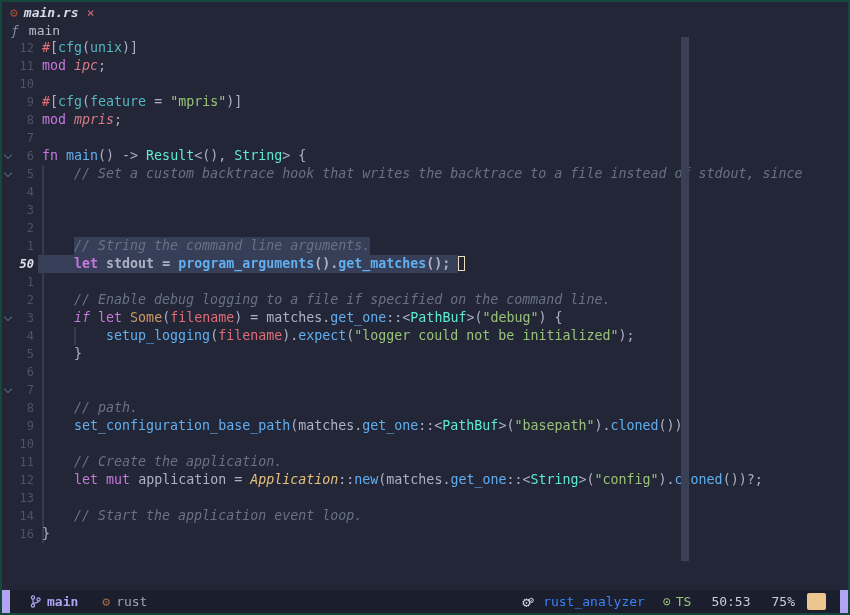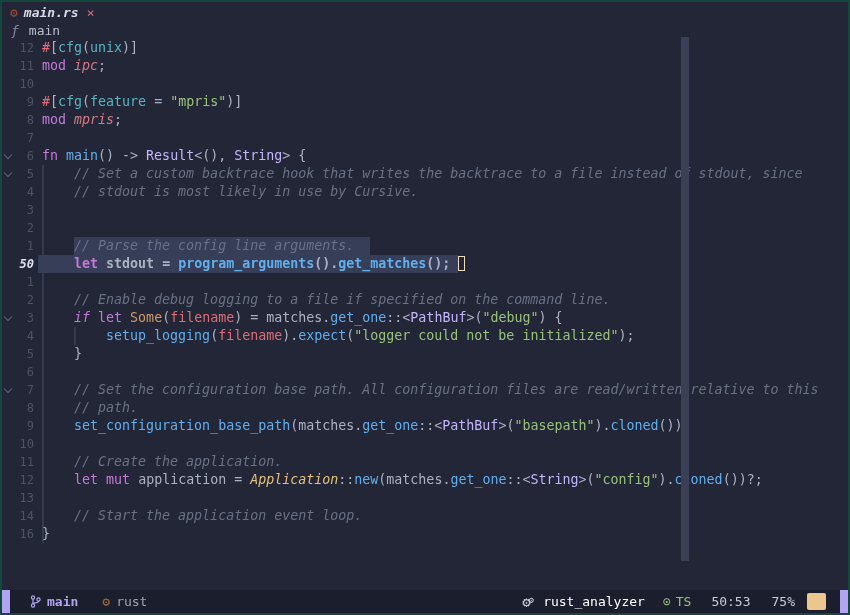--- a/index.html
+++ b/index.html
@@ -46,21 +46,21 @@
   .cursorbox {
     position:absolute; top:1px; width:7px; height:15px;
     border:1.5px solid #eedcbe; z-index:3;
   }
 
   
   .tk-fg  { color:#abb2c4; }
   .tk-kw  { color:#c678dd; }
   .tk-kwi { color:#c678dd; font-style:italic; }
   .tk-fn  { color:#61afef; }
-  .tk-ty  { color:#c4b5fd; }
+  .tk-ty  { color:#5eead4; }
   .tk-tyi { color:#e5c07b; font-style:italic; }
   .tk-str { color:#98c379; }
   .tk-cm  { color:#697185; font-style:italic; }
   .tk-ns  { color:#d57a86; font-style:italic; }
   .tk-or  { color:#d19a66; }
   .tk-red { color:#e06c75; }
   .tk-cy  { color:#56b6c2; }
 
   .iguide { position:absolute; width:2px; background:#343b50; z-index:0; }
   #guide-outer { left:40px; top:126px; height:378px; }
@@ -79,21 +79,21 @@
   .mode-block { width:8px; height:23px; background:#b2a4f2; flex:none; }
   #sb-left { display:flex; align-items:center; gap:8px; }
   .branch-wrap { display:flex; align-items:center; gap:6px; margin-left:20px; }
   .branch-name { color:#b2a4f2; font-weight:bold; }
   .ft-wrap { display:flex; align-items:center; gap:6px; margin-left:16px; }
   .ft-ico { color:#a06a45; font-size:13px; }
   .ft-label { color:#9ba3b5; }
   #sb-right { margin-left:auto; display:flex; align-items:center; }
   .lsp-ico { color:#ced3e0; font-size:14px; }
   .lsp-ico .mini { font-size:9px; position:relative; top:-4px; left:-2px; }
-  .lsp-name { color:#ffffff; margin-left:7px; }
+  .lsp-name { color:#3b82f6; margin-left:7px; }
   .ts-wrap { display:flex; align-items:center; gap:5px; margin-left:18px; }
   .ts-ico { color:#98c379; font-size:13px; }
   .ts-label { color:#98c379; }
   .loc { color:#c7cdda; margin-left:20px;text-align:center; }
   .pct { color:#c7cdda; margin-left:21px; }
   .progress-block {
     width:19px; height:17px; background:#edc58f; border-radius:2px;
     margin-left:12px; margin-right:14px;
   }
 </style>
@@ -148,33 +148,32 @@
           <span class="num">6</span>
           <pre><span class="tk-kw">fn</span><span class="tk-fg"> </span><span class="tk-fn">main</span><span class="tk-fg">() -&gt; </span><span class="tk-ty">Result</span><span class="tk-fg">&lt;(), </span><span class="tk-ty">String</span><span class="tk-fg">&gt; {</span></pre>
         </div>
         <div class="row">
           <span class="chev"></span>
           <span class="num">5</span>
           <pre><span class="tk-fg">    </span><span class="tk-cm">// Set a custom backtrace hook that writes the backtrace to a file instead of stdout, since</span></pre>
         </div>
         <div class="row">
           <span class="num">4</span>
-          <pre><span class="tk-fg">    </span><span class="tk-cm">// stdout is most likely in use by Cursive.</span></pre>
         </div>
         <div class="row">
           <span class="num">3</span>
         </div>
         <div class="row">
           <span class="num">2</span>
           <pre></pre>
         </div>
         <div class="row">
           <div class="selband" style="left: 72px; width: 296px;"></div>
           <span class="num">1</span>
-          <pre><span class="tk-fg">    </span><span class="tk-cm">// Parse the config line arguments.</span></pre>
+          <pre><span class="tk-fg">    </span><span class="tk-cm">// String the command line arguments.</span></pre>
         </div>
         <div class="row cur">
           <div class="selband" style="left: 36px; width: 420px;"></div>
           <span class="num">50</span>
           <pre><span class="tk-fg">    </span><span class="tk-kw">let</span><span class="tk-fg"> </span><span class="tk-fg">stdout</span><span class="tk-fg"> = </span><span class="tk-fn">program_arguments</span><span class="tk-fg">().</span><span class="tk-fn">get_matches</span><span class="tk-fg">();</span></pre>
           <div class="cursorbox" style="left: 456px;"></div>
         </div>
         <div class="row">
           <span class="num">1</span>
           <pre></pre>
@@ -196,21 +195,21 @@
           <span class="num">5</span>
           <pre><span class="tk-fg">    }</span></pre>
         </div>
         <div class="row">
           <span class="num">6</span>
           <pre></pre>
         </div>
         <div class="row">
           <span class="chev"></span>
           <span class="num">7</span>
-          <pre><span class="tk-fg">    </span><span class="tk-cm">// Set the configuration base path. All configuration files are read/written relative to this</span></pre>
+          <pre><span class="tk-fg">    </span></pre>
         </div>
         <div class="row">
           <span class="num">8</span>
           <pre><span class="tk-fg">    </span><span class="tk-cm">// path.</span></pre>
         </div>
         <div class="row">
           <span class="num">9</span>
           <pre><span class="tk-fg">    </span><span class="tk-fn">set_configuration_base_path</span><span class="tk-fg">(</span><span class="tk-fg">matches.</span><span class="tk-fn">get_one</span><span class="tk-fg">::&lt;</span><span class="tk-ty">PathBuf</span><span class="tk-fg">&gt;(</span><span class="tk-str">"basepath"</span><span class="tk-fg">).</span><span class="tk-fn">cloned</span><span class="tk-fg">());</span></pre>
         </div>
         <div class="row">

